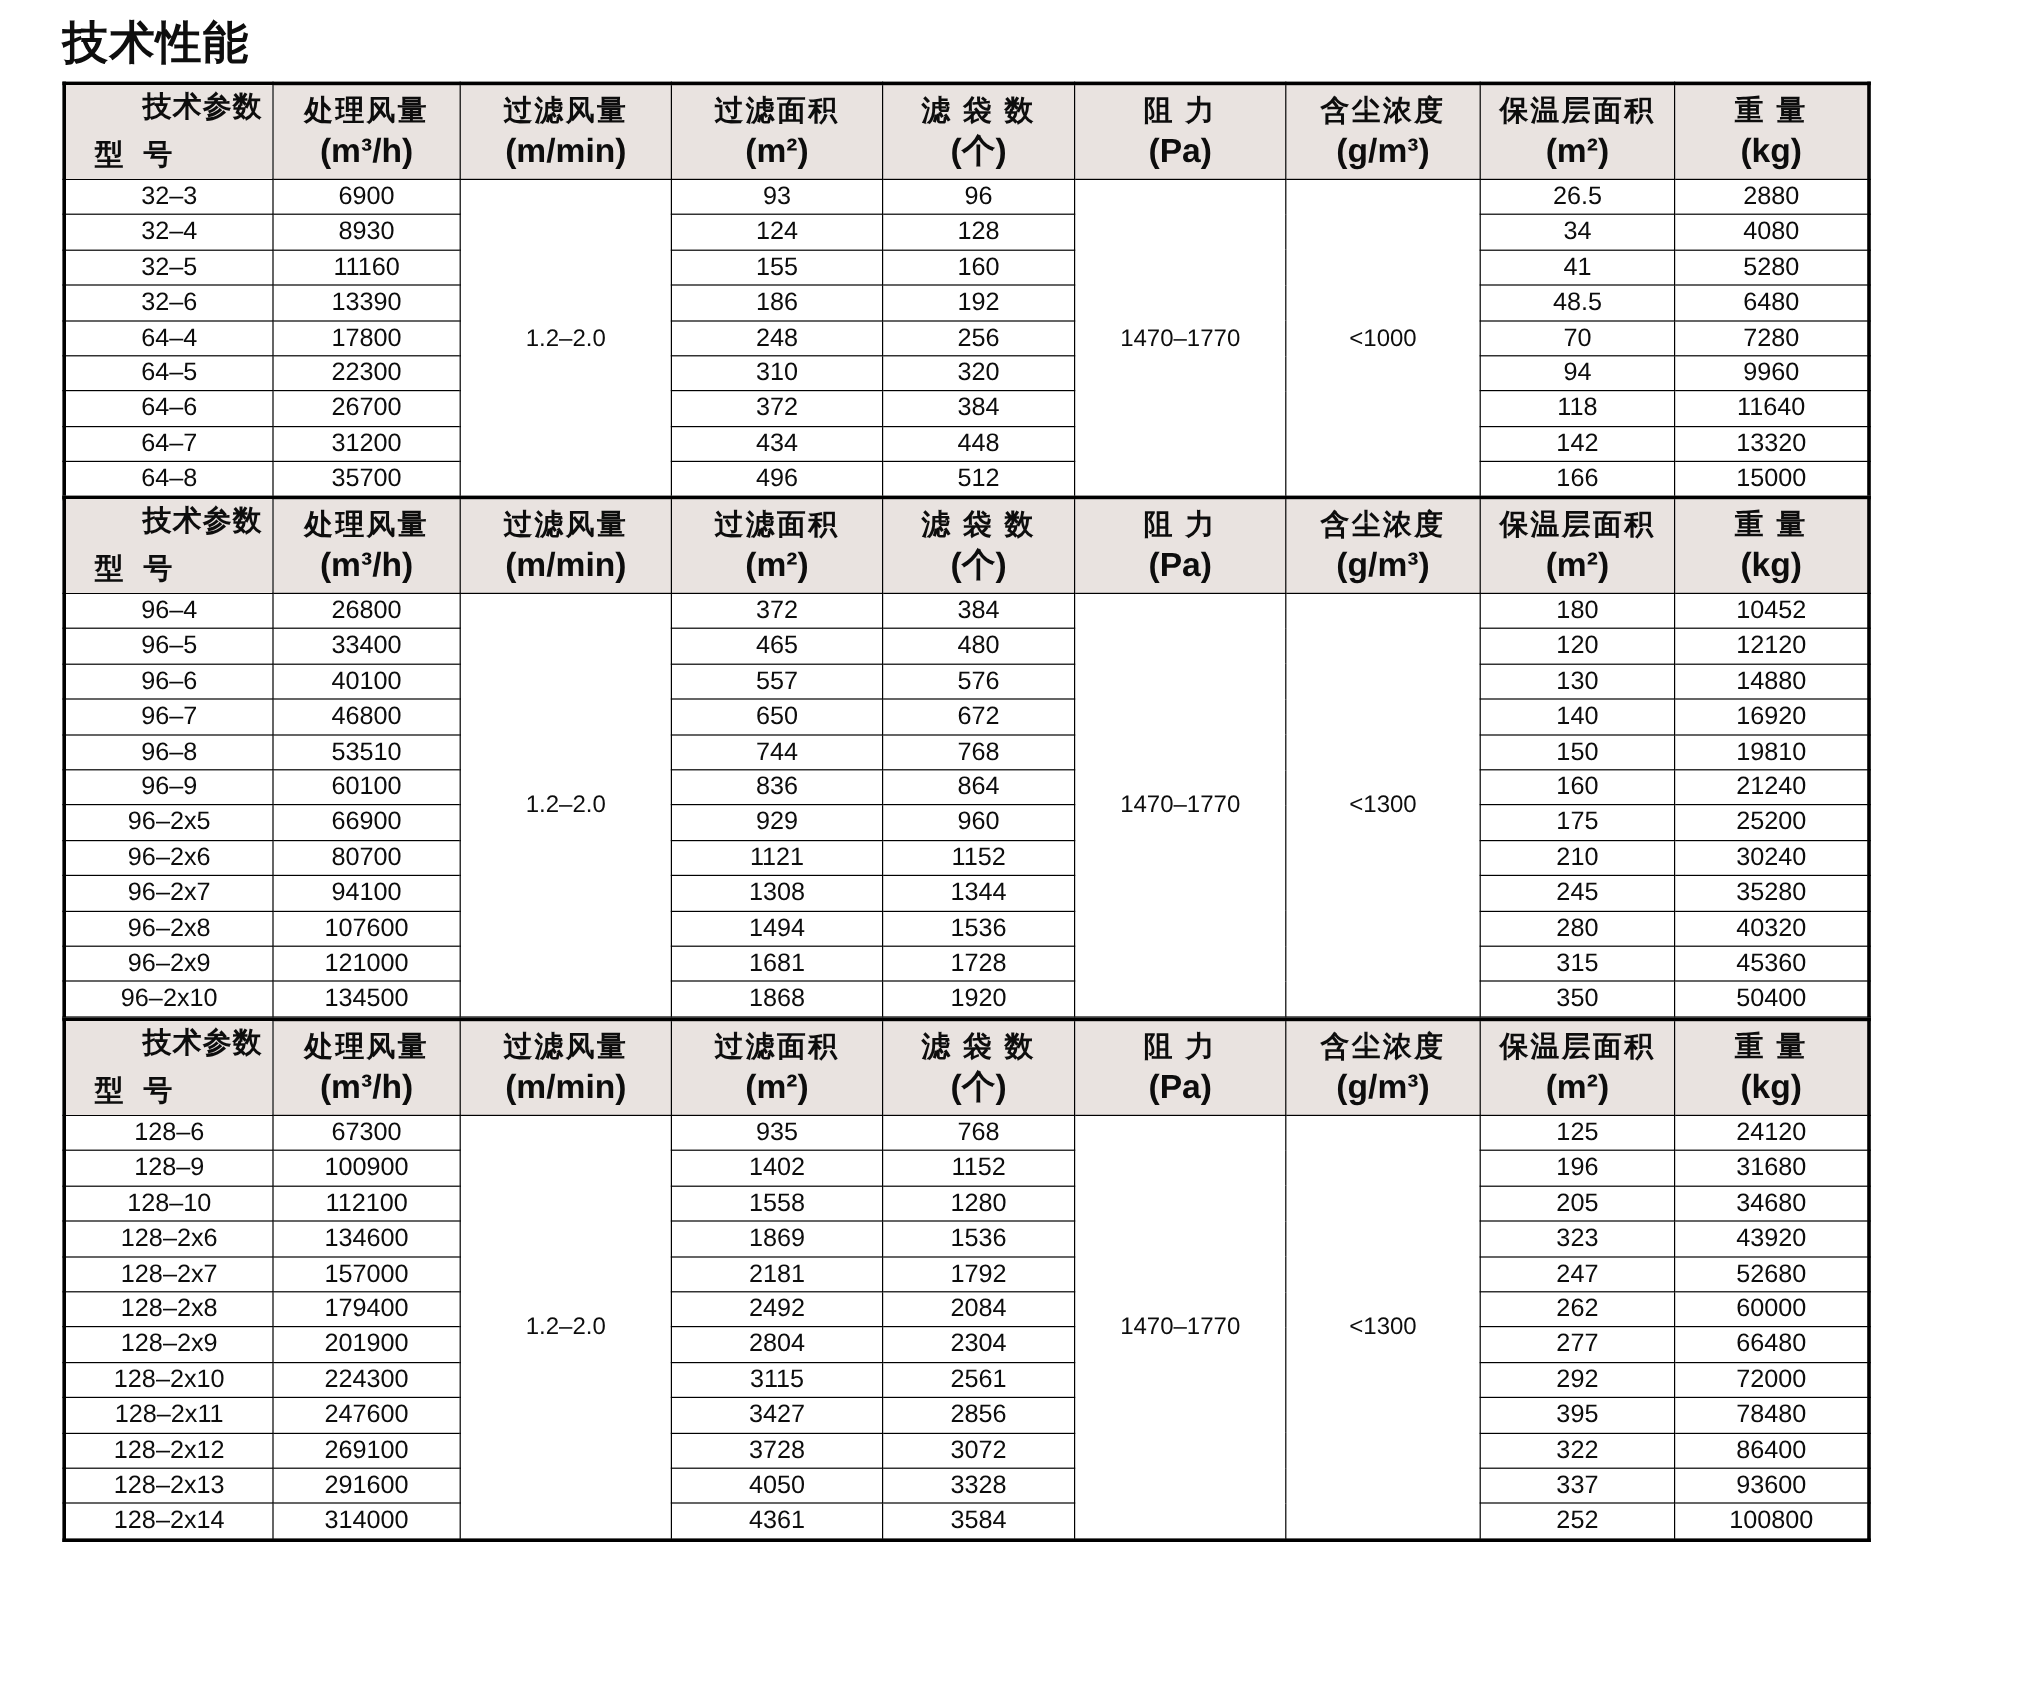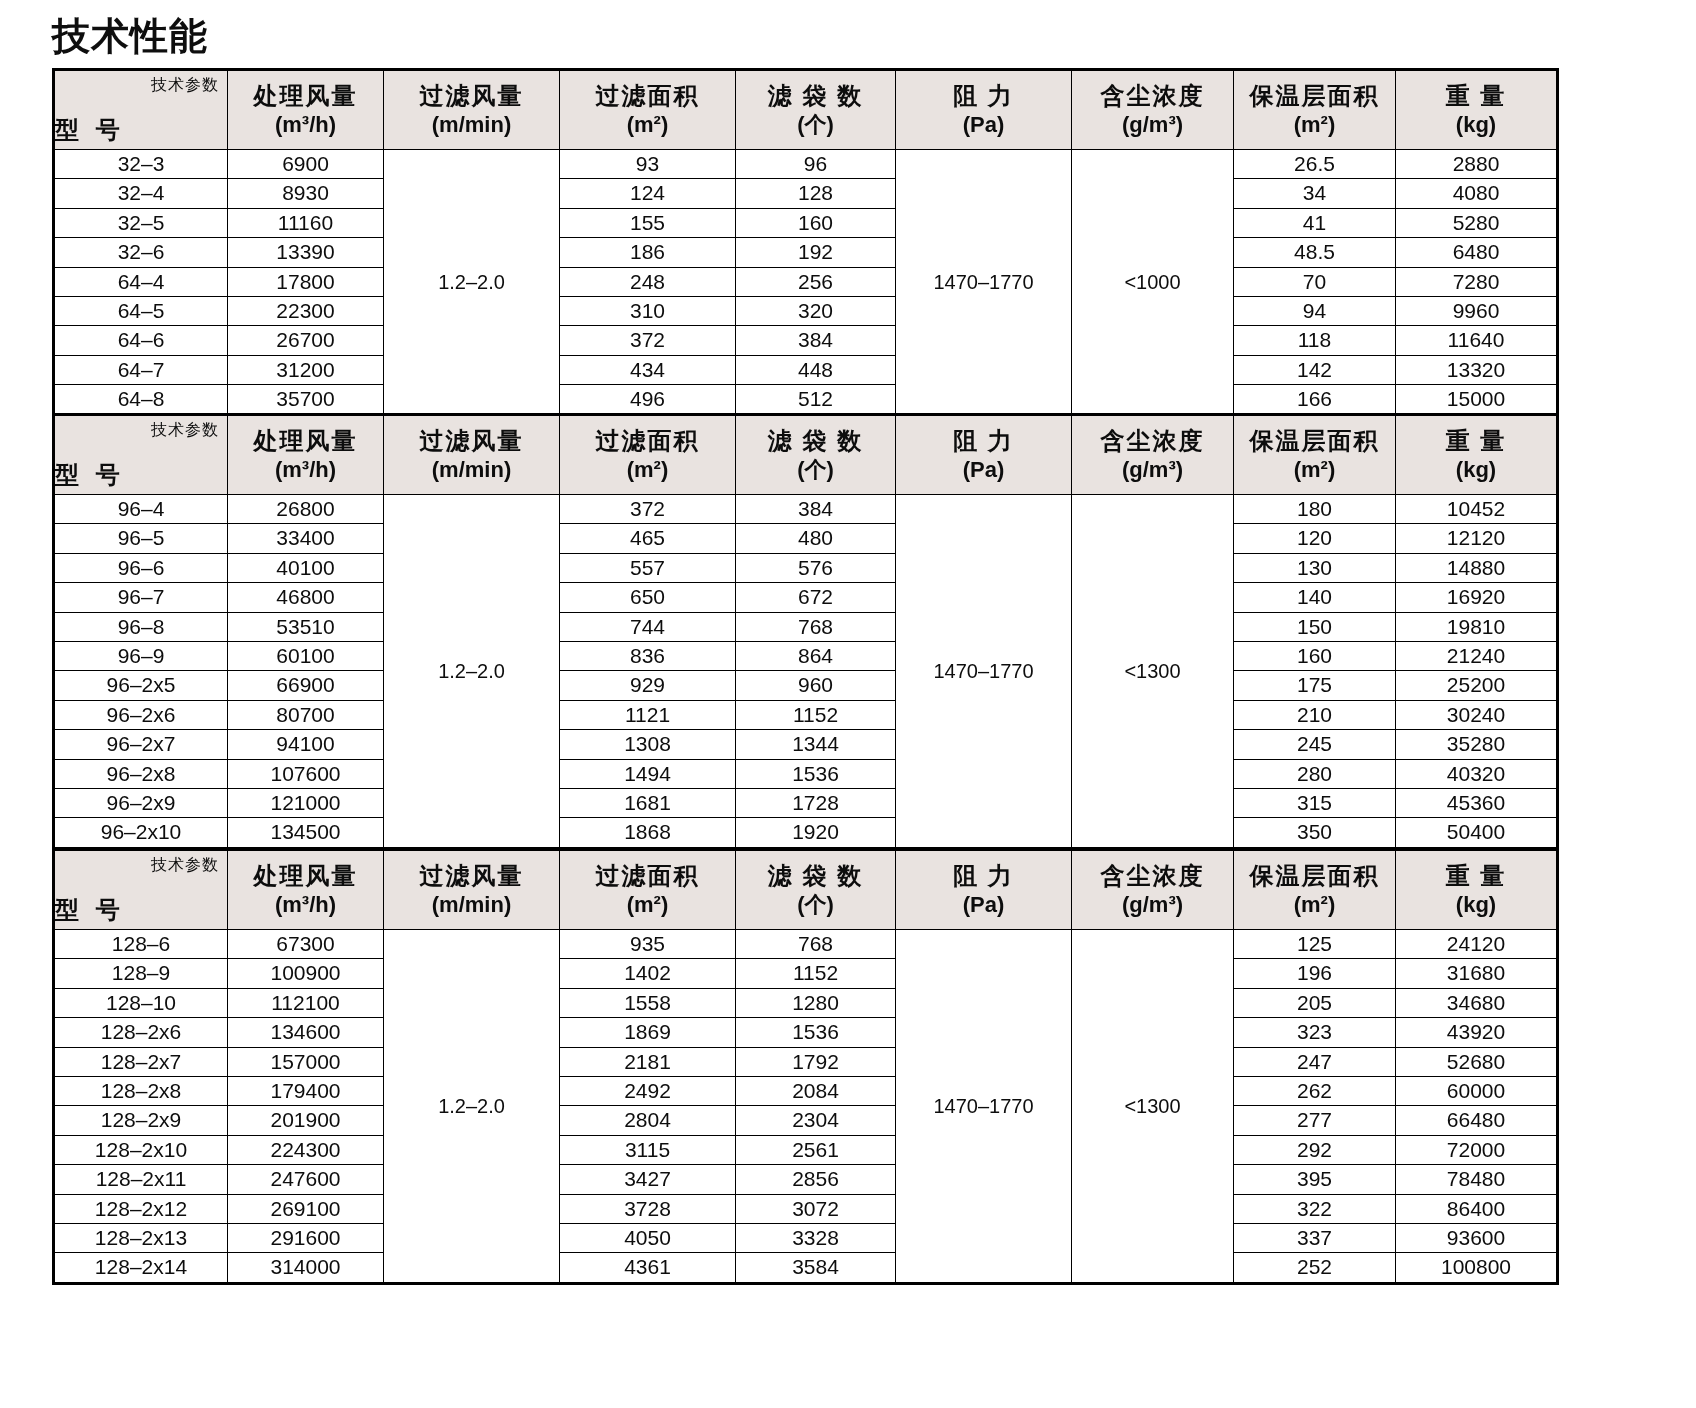--- a/index.html
+++ b/index.html
@@ -60,21 +60,21 @@
   
   table.spec thead th {
     background: #e9e3e0;
     height: 74px;
     font-size: 24px;
     font-weight: 700;
     line-height: 1.25;
     padding: 2px 0;
   }
   table.spec thead th .unit {
-    font-size: 22px;
+    font-size: 28px;
     font-weight: 700;
     display: block;
   }
   table.spec thead th .hname {
     display: block;
     letter-spacing: 2px;
   }
   
   th.corner {
     position: relative;
@@ -83,27 +83,27 @@
         rgba(0,0,0,0) 0%, rgba(0,0,0,0) calc(50% - 1px),
         #000 calc(50% - 1px), #000 calc(50% + 1px),
         rgba(0,0,0,0) calc(50% + 1px), rgba(0,0,0,0) 100%),
       #e9e3e0;
     padding: 0 !important;
   }
   th.corner .c-top {
     position: absolute;
     right: 8px;
     top: 4px;
-    font-size: 16px;
-    font-weight: 400;
+    font-size: 24px;
+    font-weight: 700;
     letter-spacing: 1px;
   }
   th.corner .c-bot {
     position: absolute;
-    left: 0;
+    left: 24px;
     bottom: 4px;
     font-size: 24px;
     font-weight: 700;
     letter-spacing: 5px;
   }
   tbody td {
     height: 28.4px;
     line-height: 28.4px;
     font-size: 21.5px;
   }

